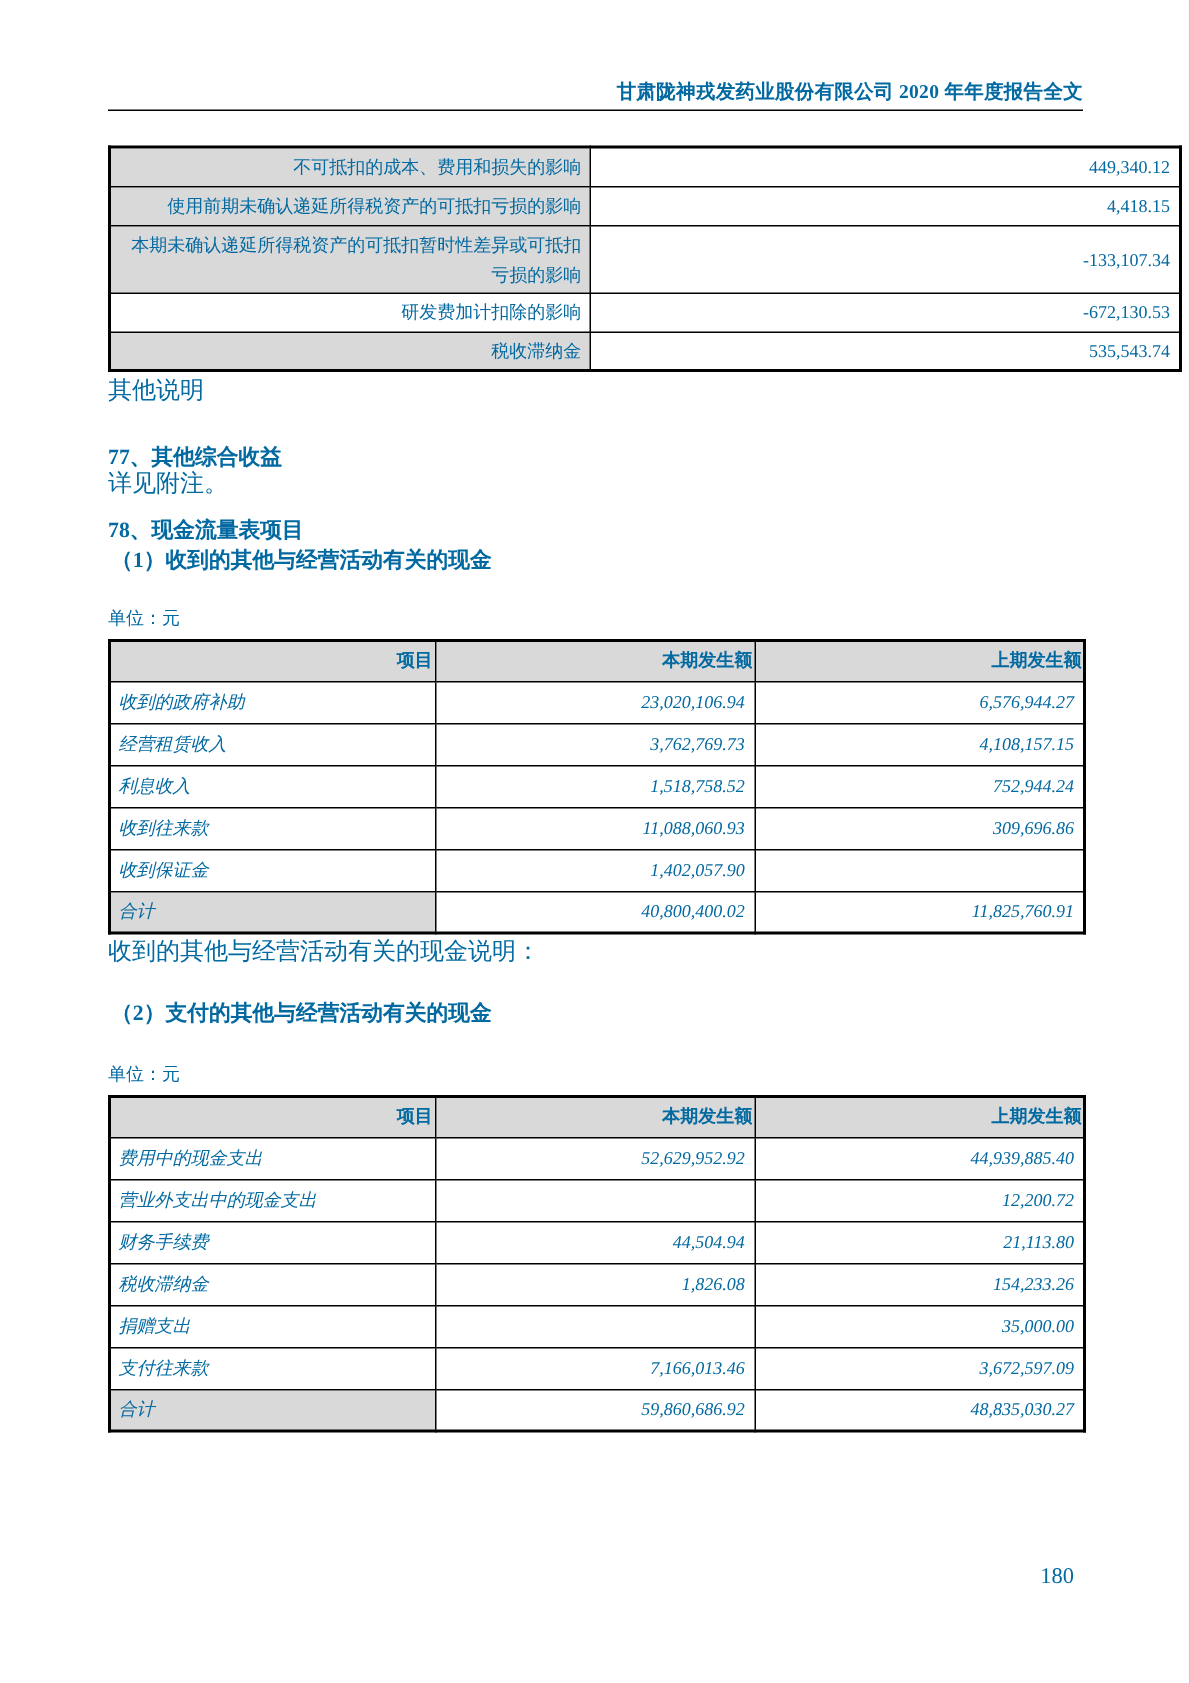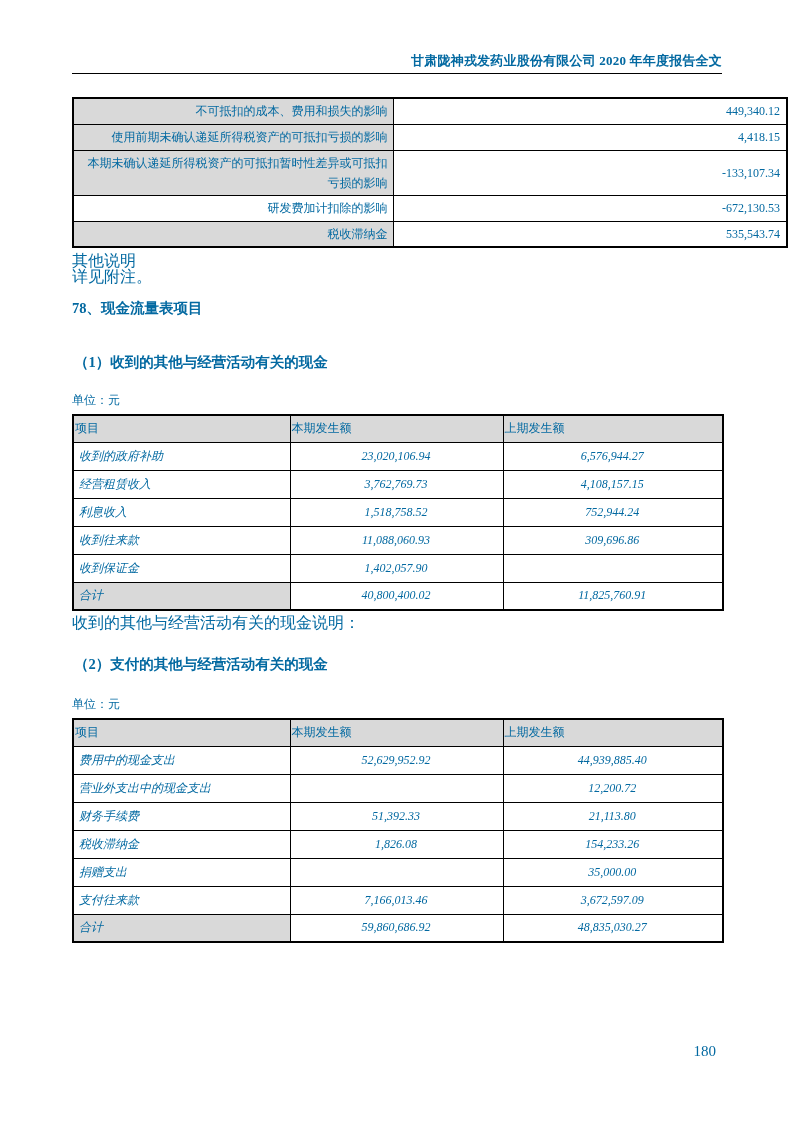--- a/index.html
+++ b/index.html
@@ -53,48 +53,48 @@
     height:26px;
     line-height:20px;
     padding:2px 5px;
   }
   .tax-table .lbl{width:320px;text-align:right;}
   .tax-table .val{width:394px;text-align:right;padding-right:6px;}
   
   .cash-table{margin-top:6px;}
   .cash-table th{
     height:27px;
-    font-weight:normal;
-    text-align:left;
+    font-weight:bold;
+    text-align:right;
     background:#d9d9d9;
     border-bottom-width:1.6px;
     margin-top:20px;
   }
   .cash-table td{
     height:28px;
     padding:2px 5px;
     font-style:italic;
   }
   .cash-table col.c1{width:217px;}
   .cash-table col.c2{width:213px;}
   .cash-table col.c3{width:220px;}
   .cash-table .lbl{text-align:left;}
-  .cash-table .num{text-align:center;padding-right:6px;}
+  .cash-table .num{text-align:right;padding-right:6px;}
   
   .body-text{font-size:16px;line-height:16px;}
   .note-after-table{margin-top:5px;}
   .h-num{
     font-size:14.5px;
     font-weight:bold;
     line-height:20px;
   }
   .h77{margin-top:26px;}
   .body-77{}
   .h78{margin-top:13px;}
-  .hsub1{margin-top:34px;padding-left:2px;}
+  .hsub1{margin-top:0;padding-left:2px;}
   .hsub2{margin-top:23px;padding-left:2px;}
   .unit-line{
     margin-top:20px;
     font-size:12px;line-height:16px;
     padding-right:6px;
   }
   .unit-line.second{margin-top:22px;}
   .received-note{margin-top:4px;}
   
   .page-number{
@@ -132,20 +132,21 @@
         </tr>
         <tr>
           <td class="lbl shaded">税收滞纳金</td>
           <td class="val">535,543.74</td>
         </tr>
       </tbody>
     </table>
 
     <div class="body-text note-after-table">其他说明</div>
 
+    <div class="h-num h77">77、其他综合收益</div>
     <div class="body-text body-77">详见附注。</div>
 
     <div class="h-num h78">78、现金流量表项目</div>
     <div class="h-num hsub1">（1）收到的其他与经营活动有关的现金</div>
 
     <div class="unit-line">单位：元</div>
 
     <table class="cash-table">
       <colgroup>
           <col class="c1">
@@ -218,21 +219,21 @@
           <td class="num">52,629,952.92</td>
           <td class="num">44,939,885.40</td>
         </tr>
         <tr>
           <td class="lbl">营业外支出中的现金支出</td>
           <td class="num"></td>
           <td class="num">12,200.72</td>
         </tr>
         <tr>
           <td class="lbl">财务手续费</td>
-          <td class="num">51,392.33</td>
+          <td class="num">44,504.94</td>
           <td class="num">21,113.80</td>
         </tr>
         <tr>
           <td class="lbl">税收滞纳金</td>
           <td class="num">1,826.08</td>
           <td class="num">154,233.26</td>
         </tr>
         <tr>
           <td class="lbl">捐赠支出</td>
           <td class="num"></td>

